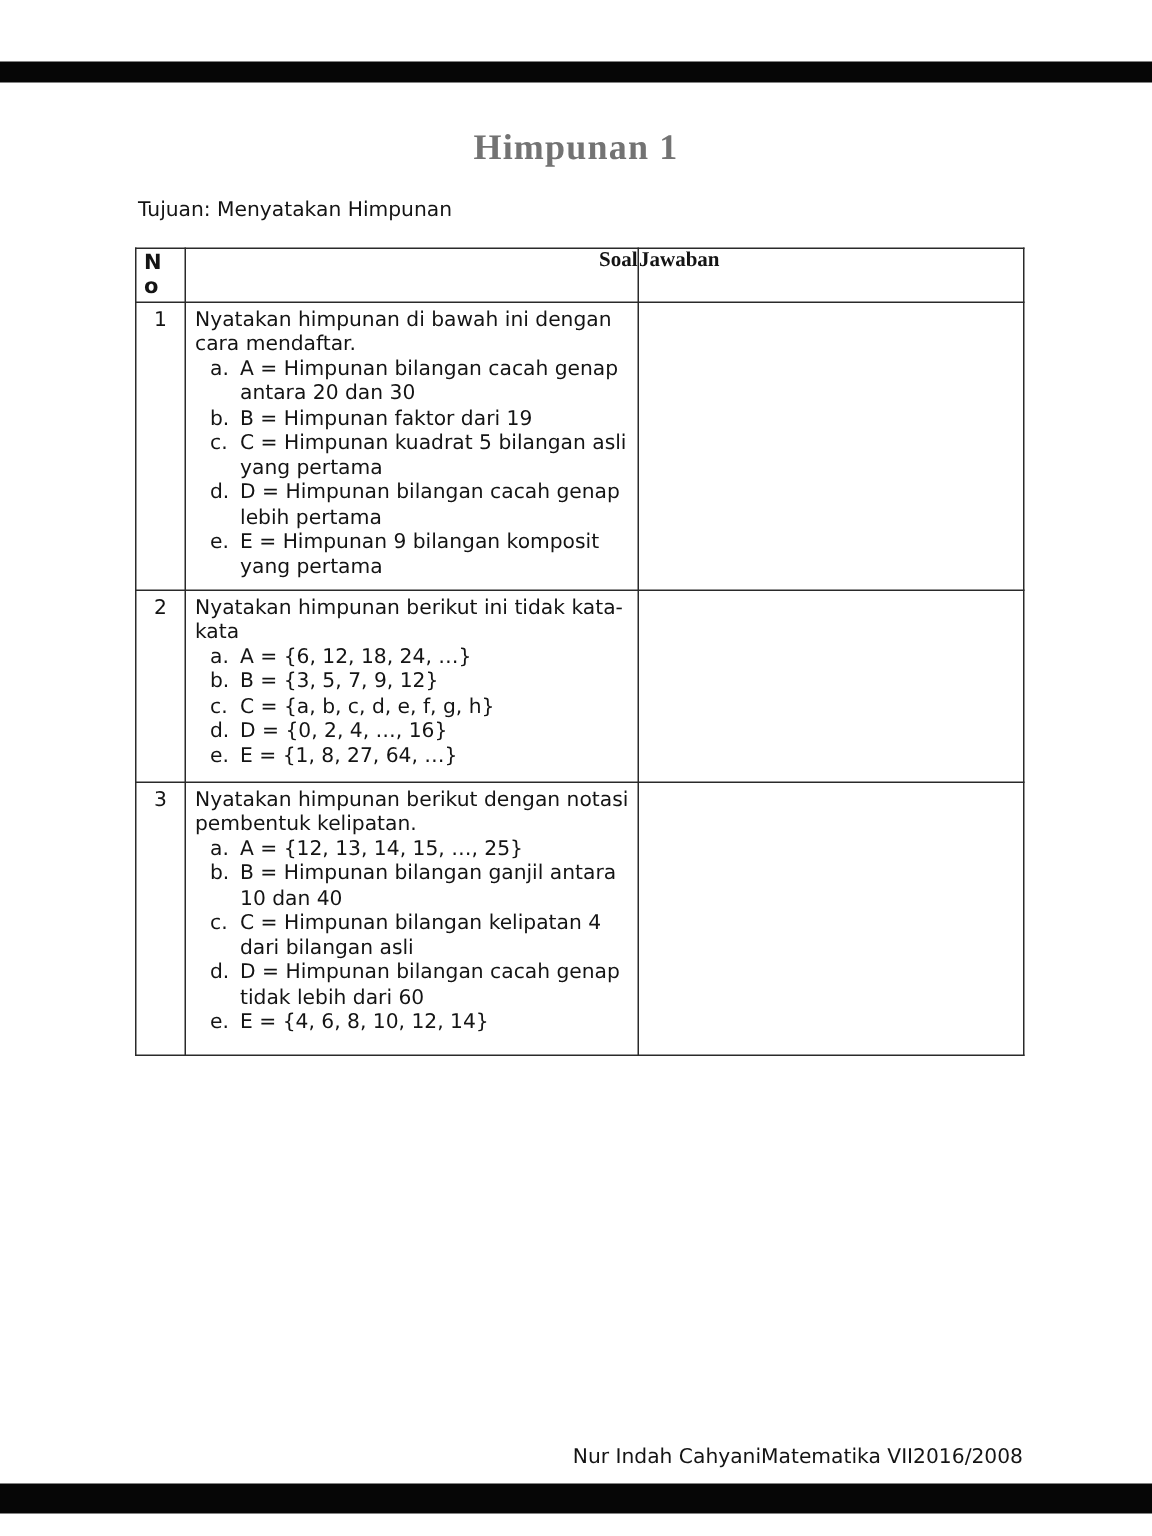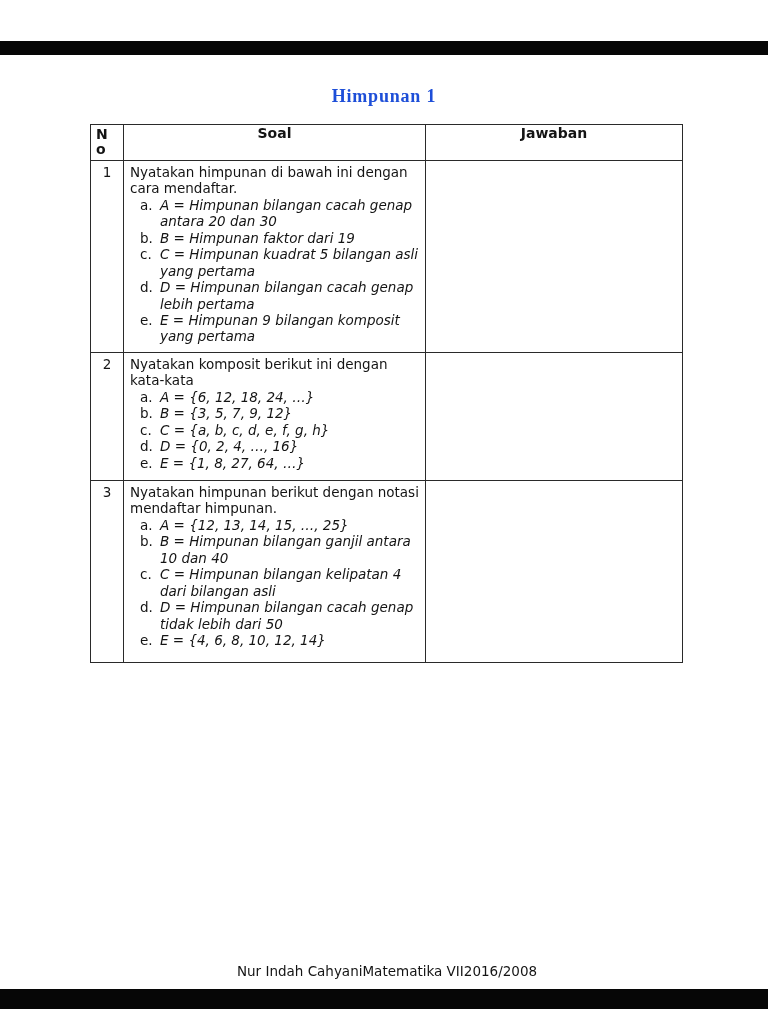--- a/index.html
+++ b/index.html
@@ -21,24 +21,24 @@
   }
   .edge-top { top: 41px; height: 14px; }
   .edge-bottom { top: 989px; height: 20px; }
 
   .content { position: absolute; top: 0; left: 0; width: 768px; }
 
   .doc-title {
     margin-top: 86px;
     text-align: center;
     font-family: "Liberation Serif", "DejaVu Serif", serif;
-    font-size: 18px;
+    font-size: 24px;
     font-weight: bold;
     letter-spacing: 0.8px;
-    color: #1d4ed8;
+    color: #737373;
   }
   .doc-subtitle {
     margin: 19px 0 0 92px;
     font-size: 13.5px;
     line-height: 1.2;
   }
 
   table.worksheet {
     border-collapse: collapse;
     table-layout: fixed;
@@ -52,59 +52,60 @@
   th.col-no {
     width: 33px;
     height: 34px;
     text-align: left;
     vertical-align: top;
     font-size: 14px;
     padding: 2px 2px 2px 5px;
     white-space: pre-line;
     line-height: 1.1;
   }
-  th.col-soal { width: 302px; text-align: center; vertical-align: middle; font-size: 14px; }
-  th.col-jawaban { width: 257px; text-align: center; vertical-align: middle; font-size: 14px; }
+  th.col-soal { width: 302px; text-align: right; vertical-align: middle; font-size: 14px; font-family: Liberation Serif, serif; }
+  th.col-jawaban { width: 257px; text-align: left; vertical-align: middle; font-size: 14px; font-family: Liberation Serif, serif; }
 
   td.cell-no {
     text-align: center;
     font-size: 13.5px;
     padding-top: 3px;
   }
   td.cell-soal {
     font-size: 13.5px;
     line-height: 1.22;
     padding: 3px 5px 4px 6px;
   }
   td.cell-jawaban { font-size: 13.5px; }
 
   .q-item { display: flex; padding-left: 10px; }
   .q-item-label { flex: 0 0 20px; width: 20px; }
-  .q-item-text { flex: 1; font-style: italic; }
+  .q-item-text { flex: 1; }
 
   tr.row-1 td { height: 192px; }
   tr.row-2 td { height: 128px; }
   tr.row-3 td { height: 182px; }
 
   .doc-footer {
     position: absolute;
     top: 963px; left: 92px; right: 86px;
     display: flex;
-    justify-content: center;
+    justify-content: flex-end;
     font-size: 13.5px;
   }
 </style>
 </head>
 <body>
 
 <div class="page">
   <div class="edge-bar edge-top"></div>
 
   <div class="content">
     <h1 class="doc-title">Himpunan 1</h1>
+    <p class="doc-subtitle">Tujuan: Menyatakan Himpunan</p>
 
     <table class="worksheet">
       <thead>
         <tr>
           <th class="col-no">N
 o</th>
           <th class="col-soal">Soal</th>
           <th class="col-jawaban">Jawaban</th>
         </tr>
       </thead>
@@ -134,21 +135,21 @@
               <span class="q-item-label">e.</span>
               <span class="q-item-text">E = Himpunan 9 bilangan komposit yang pertama</span>
             </div>
           </td>
           <td class="cell-jawaban"></td>
         </tr>
 
         <tr class="row-2">
           <td class="cell-no">2</td>
           <td class="cell-soal">
-            <div class="q-intro">Nyatakan komposit berikut ini dengan kata-kata</div>
+            <div class="q-intro">Nyatakan himpunan berikut ini tidak kata-kata</div>
             <div class="q-item">
               <span class="q-item-label">a.</span>
               <span class="q-item-text">A = {6, 12, 18, 24, …}</span>
             </div>
             <div class="q-item">
               <span class="q-item-label">b.</span>
               <span class="q-item-text">B = {3, 5, 7, 9, 12}</span>
             </div>
             <div class="q-item">
               <span class="q-item-label">c.</span>
@@ -162,36 +163,36 @@
               <span class="q-item-label">e.</span>
               <span class="q-item-text">E = {1, 8, 27, 64, …}</span>
             </div>
           </td>
           <td class="cell-jawaban"></td>
         </tr>
 
         <tr class="row-3">
           <td class="cell-no">3</td>
           <td class="cell-soal">
-            <div class="q-intro">Nyatakan himpunan berikut dengan notasi mendaftar himpunan.</div>
+            <div class="q-intro">Nyatakan himpunan berikut dengan notasi pembentuk kelipatan.</div>
             <div class="q-item">
               <span class="q-item-label">a.</span>
               <span class="q-item-text">A = {12, 13, 14, 15, …, 25}</span>
             </div>
             <div class="q-item">
               <span class="q-item-label">b.</span>
               <span class="q-item-text">B = Himpunan bilangan ganjil antara 10 dan 40</span>
             </div>
             <div class="q-item">
               <span class="q-item-label">c.</span>
               <span class="q-item-text">C =  Himpunan bilangan kelipatan 4 dari bilangan asli</span>
             </div>
             <div class="q-item">
               <span class="q-item-label">d.</span>
-              <span class="q-item-text">D = Himpunan bilangan cacah genap tidak lebih dari 50</span>
+              <span class="q-item-text">D = Himpunan bilangan cacah genap tidak lebih dari 60</span>
             </div>
             <div class="q-item">
               <span class="q-item-label">e.</span>
               <span class="q-item-text">E = {4, 6, 8, 10, 12, 14}</span>
             </div>
           </td>
           <td class="cell-jawaban"></td>
         </tr>
 
       </tbody>

